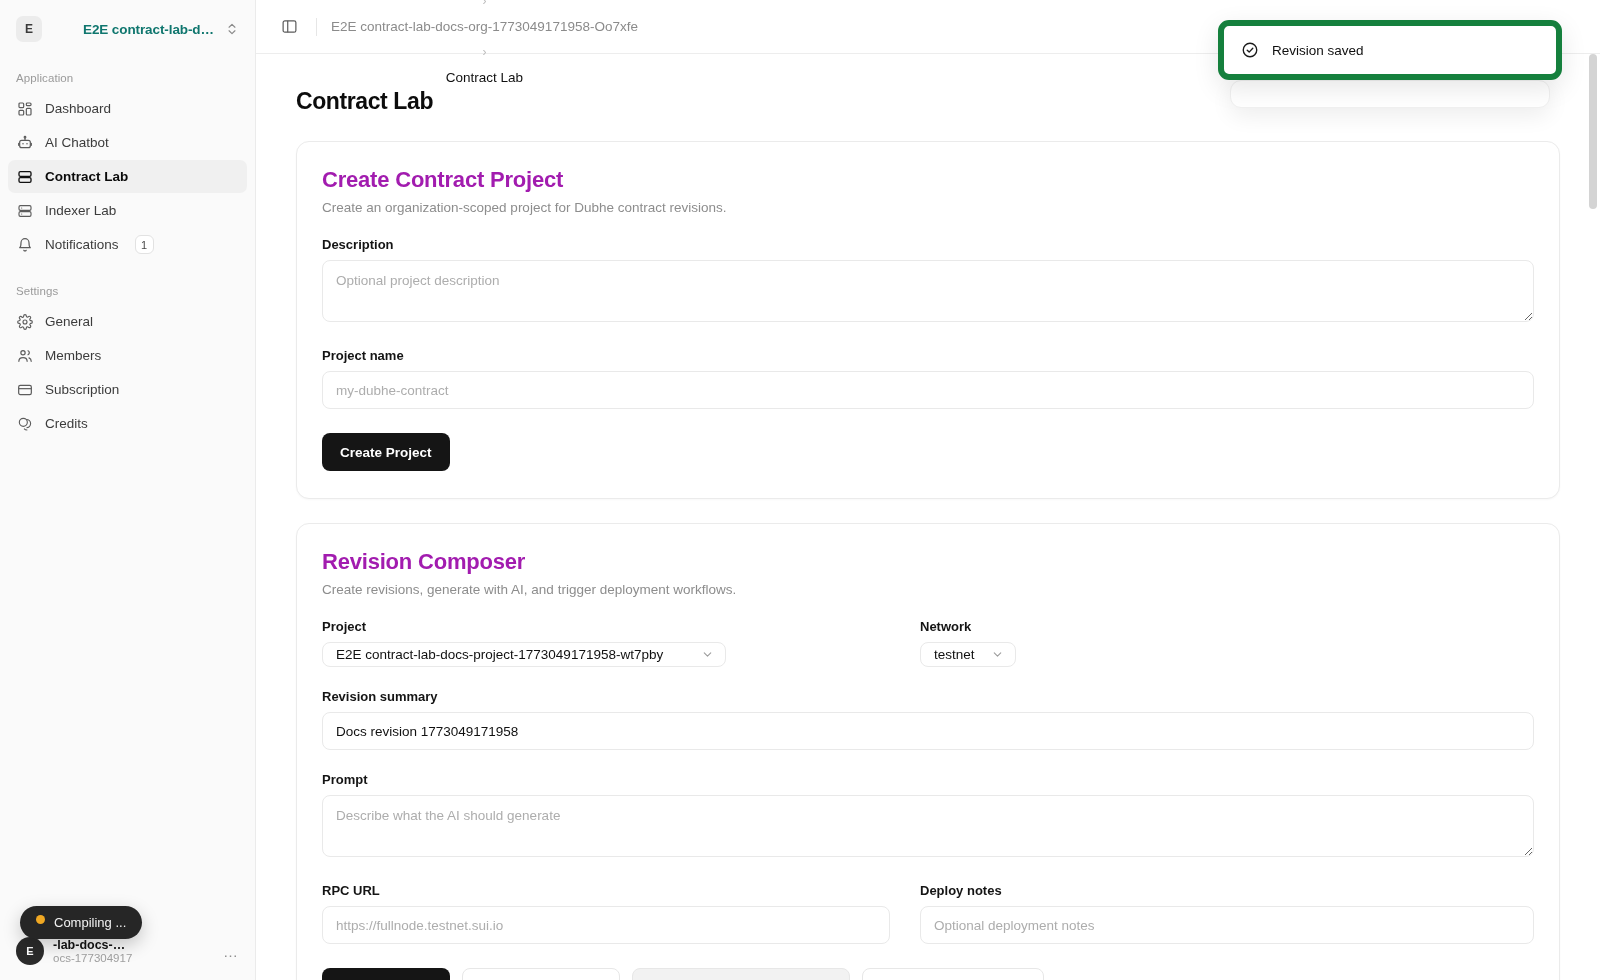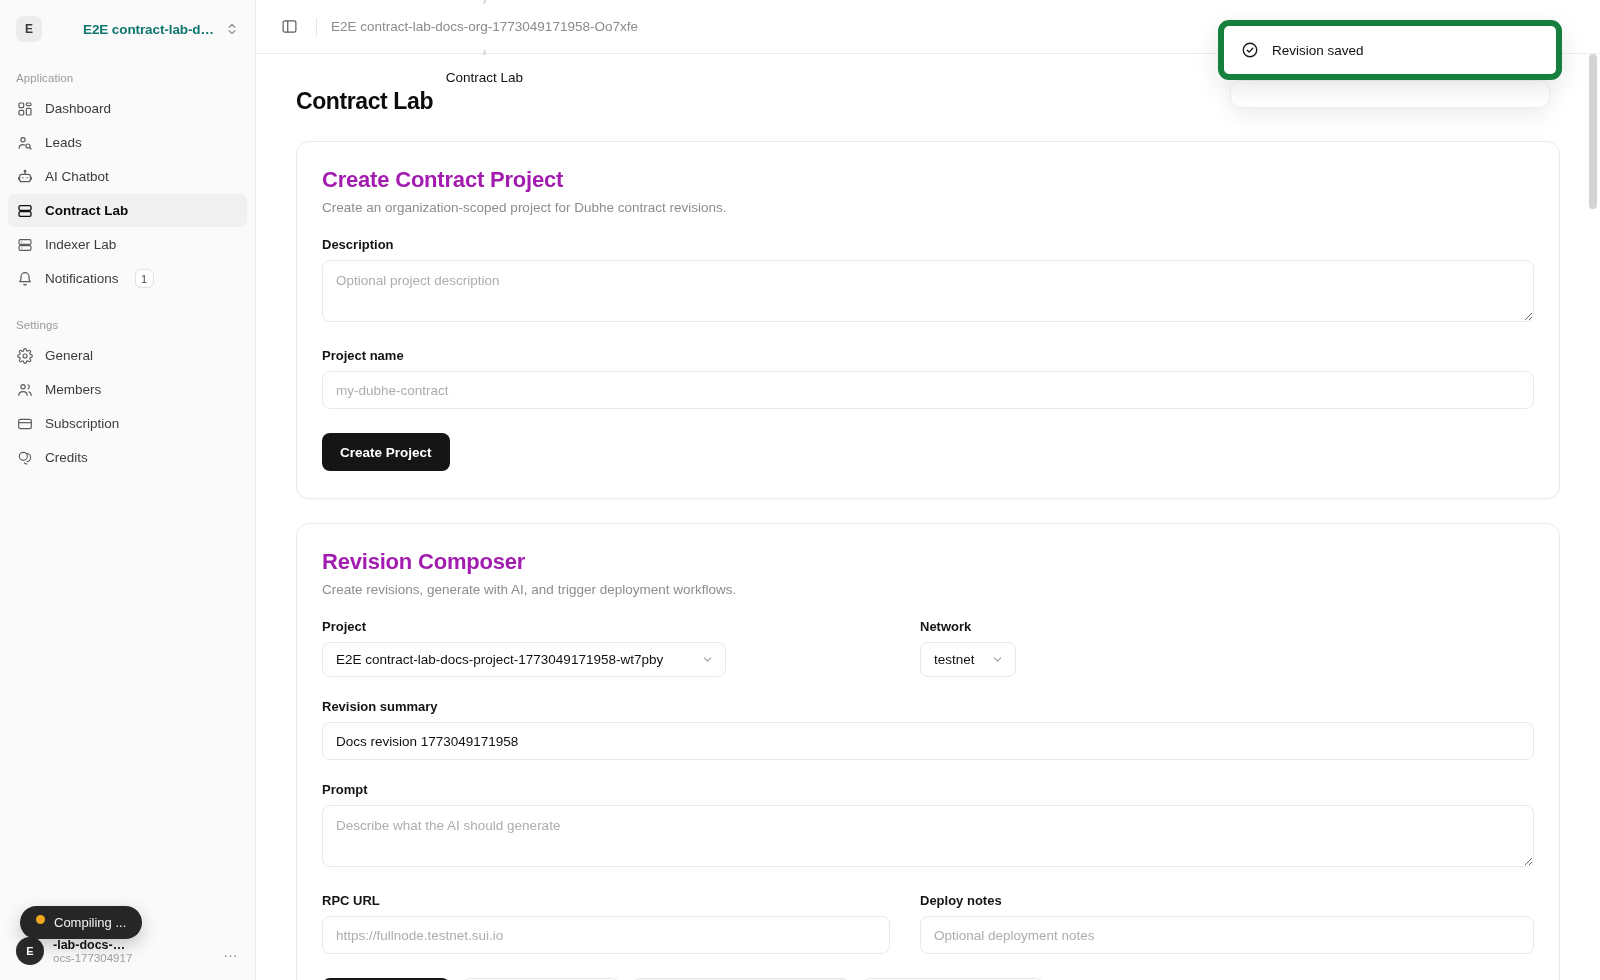--- a/index.html
+++ b/index.html
@@ -142,21 +142,21 @@
   }
   .btn-primary { background: #151515; color: #fff; }
   .btn-outline { background: #fff; color: #141414; border-color: #e7e7e7; }
   .btn-outline.hovered { background: #f2f2f2; }
 
   .row-2 { display: flex; gap: 30px; }
   .col-left { flex: 1 1 auto; min-width: 0; }
   .col-right { flex: 0 0 614px; }
   .select-btn {
     display: inline-flex; align-items: center; justify-content: space-between; gap: 12px;
-    height: 35px; padding: 0 11px 0 13px; border: 1px solid #e9e9e9;
+    height: 25px; padding: 0 11px 0 13px; border: 1px solid #e9e9e9;
     border-radius: 8px; background: #fff; font-size: 13.5px; color: #111;
     font-family: inherit; cursor: pointer; white-space: nowrap;
   }
   .select-btn .chev { color: #9d9d9d; display: flex; }
   .select-project { width: 404px; }
   .select-network { width: 96px; }
 
   .btn-row { display: flex; gap: 12px; margin-top: 24px; }
 
   
@@ -206,31 +206,20 @@
           <svg width="16" height="16" viewBox="0 0 24 24" fill="none" stroke="currentColor" stroke-width="1.8">
               <rect x="3" y="3" width="7" height="7" rx="1.5"></rect>
               <rect x="14" y="3" width="7" height="4" rx="1.5"></rect>
               <rect x="14" y="11" width="7" height="10" rx="1.5"></rect>
               <rect x="3" y="14" width="7" height="7" rx="1.5"></rect>
             </svg>
         </span>
         <span class="nav-label">Dashboard</span>
       </a>
 
-      <a class="nav-item">
-        <span class="nav-icon">
-          <svg width="16" height="16" viewBox="0 0 24 24" fill="none" stroke="currentColor" stroke-width="1.8" stroke-linecap="round">
-              <circle cx="9" cy="7" r="3.2"></circle>
-              <path d="M3.2 20c0-3.4 2.6-5.6 5.8-5.6 1 0 1.9.2 2.7.6"></path>
-              <circle cx="16.5" cy="16.5" r="3"></circle>
-              <path d="M18.8 18.8L21 21"></path>
-            </svg>
-        </span>
-        <span class="nav-label">Leads</span>
-      </a>
 
       <a class="nav-item">
         <span class="nav-icon">
           <svg width="16" height="16" viewBox="0 0 24 24" fill="none" stroke="currentColor" stroke-width="1.8" stroke-linecap="round">
               <rect x="4" y="8" width="16" height="11" rx="3"></rect>
               <path d="M12 4.5V8"></path>
               <circle cx="12" cy="3.4" r="1.2"></circle>
               <path d="M2.5 12.5v3M21.5 12.5v3"></path>
               <circle cx="9" cy="13.2" r="1.1" fill="currentColor" stroke="none"></circle>
               <circle cx="15" cy="13.2" r="1.1" fill="currentColor" stroke="none"></circle>

